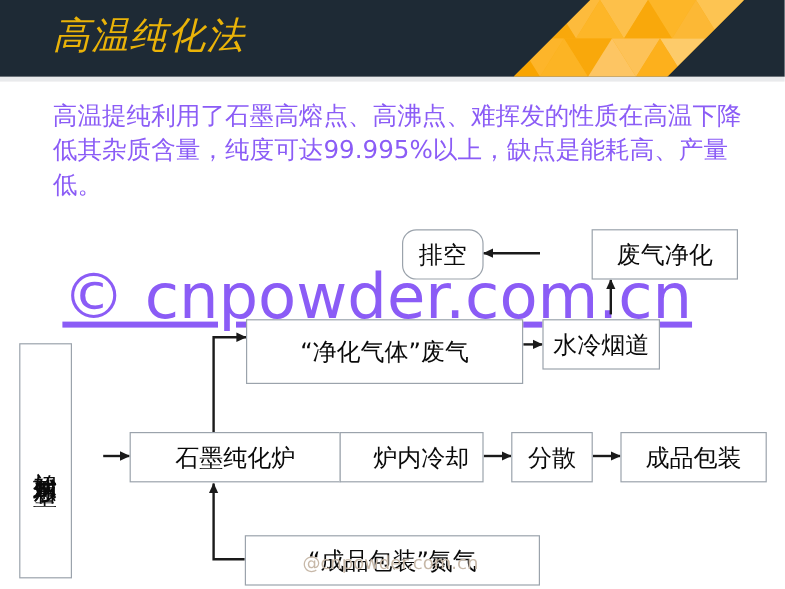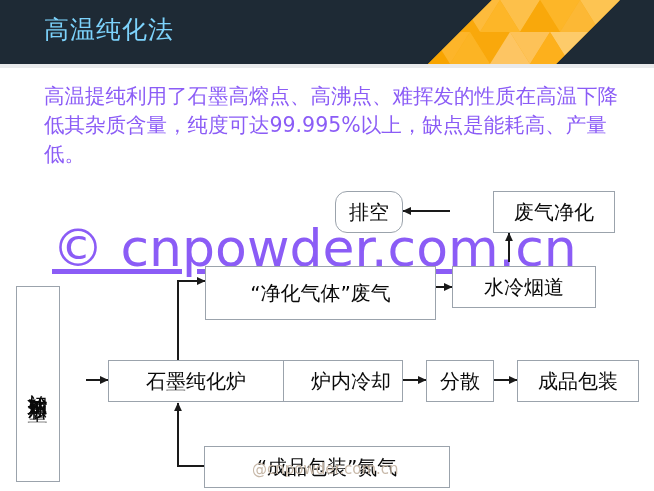--- a/index.html
+++ b/index.html
@@ -24,26 +24,27 @@
     overflow: hidden;
   }
   #header-accent {
     position: absolute;
     left: 0; top: 0;
     width: 654px; height: 64px;
   }
   #header-title {
     position: absolute;
     left: 44px; top: 7px;
-    font-size: 25px;
+    font-size: 31px;
     line-height: 46px;
-    color: #7dd3fc;
+    color: #eab308;
     letter-spacing: 1px;
     white-space: nowrap;
     font-family: "DejaVu Sans", "Liberation Sans", sans-serif;
+    font-style: italic;
   }
   #header-underline {
     position: absolute;
     left: 0; top: 64px;
     width: 654px; height: 4px;
     background: #e9eaec;
   }
 
   
   #paragraph {
@@ -189,21 +190,21 @@
   <div class="node" style="left:108px; top:360px; width:176px; height:42px;">石墨纯化炉</div>
 
   <div class="node" style="left:283px; top:360px; width:120px; height:42px;padding-left:16px;">炉内冷却</div>
 
   <div class="node" style="left:426px; top:360px; width:68px; height:42px;">分散</div>
 
   <div class="node" style="left:517px; top:360px; width:122px; height:42px;">成品包装</div>
 
   <div class="node" style="left:205px; top:266px; width:231px; height:54px;">“净化气体”废气</div>
 
-  <div class="node" style="left:452px; top:266px; width:144px; height:42px;">水冷烟道</div>
+  <div class="node" style="left:452px; top:266px; width:98px; height:42px;">水冷烟道</div>
 
   <div class="node" style="left:450px; top:191px; width:122px; height:42px;margin-left:43px;">废气净化</div>
 
   <div class="node" style="left:335px; top:191px; width:68px; height:42px;border-radius:12px;">排空</div>
 
   <div class="node" style="left:204px; top:446px; width:246px; height:42px;">“成品包装”氮气</div>
 
 </div>
 
 <div id="watermark-small">@cnpowder.com.cn</div>

